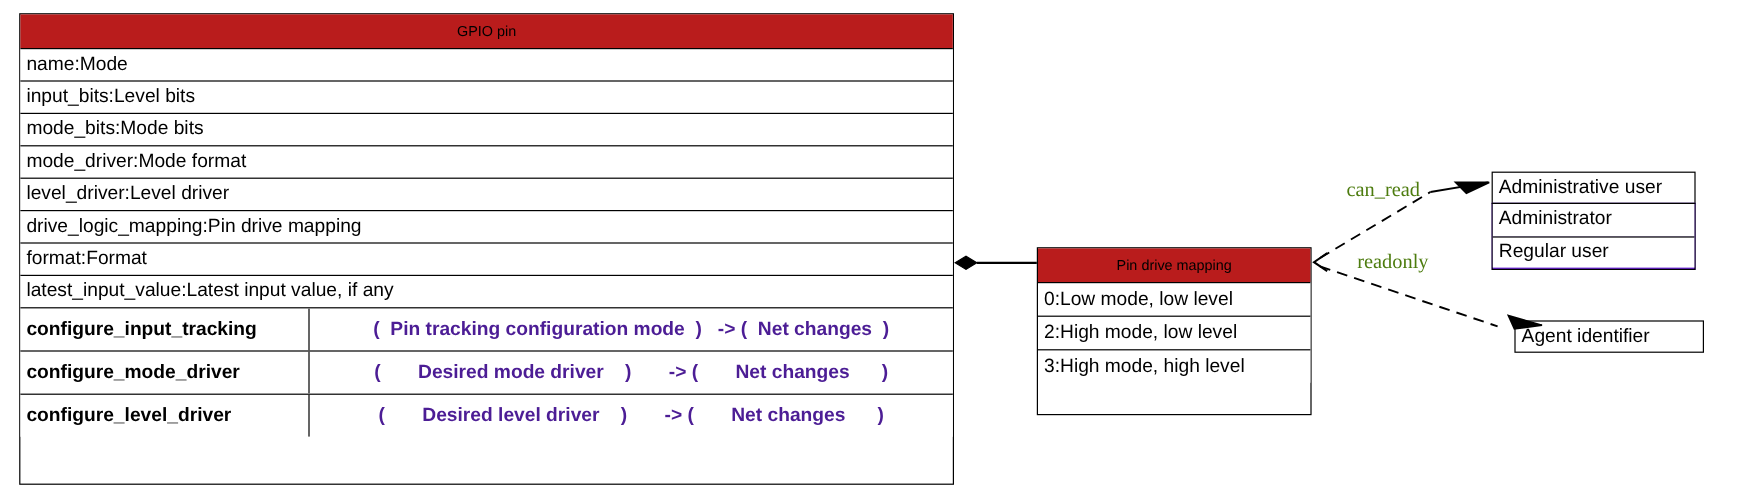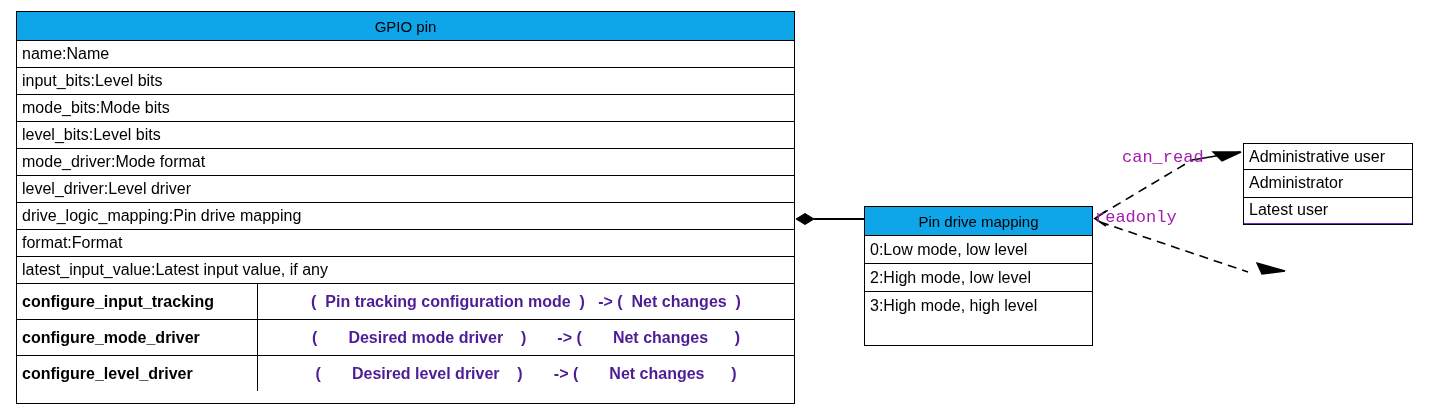--- a/index.html
+++ b/index.html
@@ -42,23 +42,23 @@
     padding-right: 4px;
     font-size: 16px;
     color: #000000;
     line-height: 1;
   }
   .umlhead {
     box-sizing: border-box;
     display: flex;
     align-items: center;
     justify-content: center;
-    font-size: 15px;
+    font-size: 12px;
     color: #000000;
-    background: #0ea5e9;
+    background: #b91c1c;
     white-space: nowrap;
   }
 
   
   #gpio-class { left: 16px; top: 11px; width: 779px; height: 393px; }
   #gpio-class .umlhead { height: 28px; }
   #gpio-class .attr-row { height: 27px; }
   #gpio-class .meth-row { height: 36px; font-weight: bold; }
   #gpio-class .meth-name {
     box-sizing: border-box;
@@ -123,47 +123,44 @@
 
   
   #edges {
     position: absolute;
     left: 0; top: 0;
     width: 1453px; height: 417px;
     pointer-events: none;
   }
   .edge-label {
     position: absolute;
-    font-family: Liberation Mono, monospace;
+    font-family: Liberation Serif, serif;
     font-size: 17px;
-    color: #a21caf;
+    color: #4d7c0f;
     white-space: nowrap;
   }
   #label-can-read { left: 1122px; top: 148px; }
-  #label-readonly { left: 1095px; top: 208px; }
+  #label-readonly { left: 1131px; top: 208px; }
 </style>
 </head>
 <body>
 
 <div id="diagram-root">
 
   <div class="umlbox" id="gpio-class">
     <div class="umlhead">GPIO pin</div>
 
     <div class="umlrow attr-row">
-      <span class="cell-text">name:Name</span>
+      <span class="cell-text">name:Mode</span>
     </div>
     <div class="umlrow attr-row">
       <span class="cell-text">input_bits:Level bits</span>
     </div>
     <div class="umlrow attr-row">
       <span class="cell-text">mode_bits:Mode bits</span>
-    </div>
-    <div class="umlrow attr-row">
-      <span class="cell-text">level_bits:Level bits</span>
     </div>
     <div class="umlrow attr-row">
       <span class="cell-text">mode_driver:Mode format</span>
     </div>
     <div class="umlrow attr-row">
       <span class="cell-text">level_driver:Level driver</span>
     </div>
     <div class="umlrow attr-row">
       <span class="cell-text">drive_logic_mapping:Pin drive mapping</span>
     </div>
@@ -200,24 +197,25 @@
       <span class="cell-text">3:High mode, high level</span>
     </div>
   </div>
 
   <div id="admin-user-head">Administrative user</div>
   <div id="admin-user-body">
     <div class="umlrow first">
       <span class="cell-text">Administrator</span>
     </div>
     <div class="umlrow">
-      <span class="cell-text">Latest user</span>
+      <span class="cell-text">Regular user</span>
     </div>
   </div>
 
+  <div id="agent-identifier">Agent identifier</div>
 
   <svg id="edges" viewBox="0 0 1453 417" width="1453" height="417">
 
     <g>
       <line x1="814" y1="219" x2="864" y2="219" stroke="#000000" stroke-width="1.8"></line>
       <polygon points="796,219 805,213.5 814,219 805,224.5" fill="#000000" stroke="#000000" stroke-width="1"></polygon>
     </g>
 
     <g>
       <path d="M 1100 215 L 1192 160" stroke="#000000" stroke-width="1.6" fill="none" stroke-dasharray="9,6"></path>

